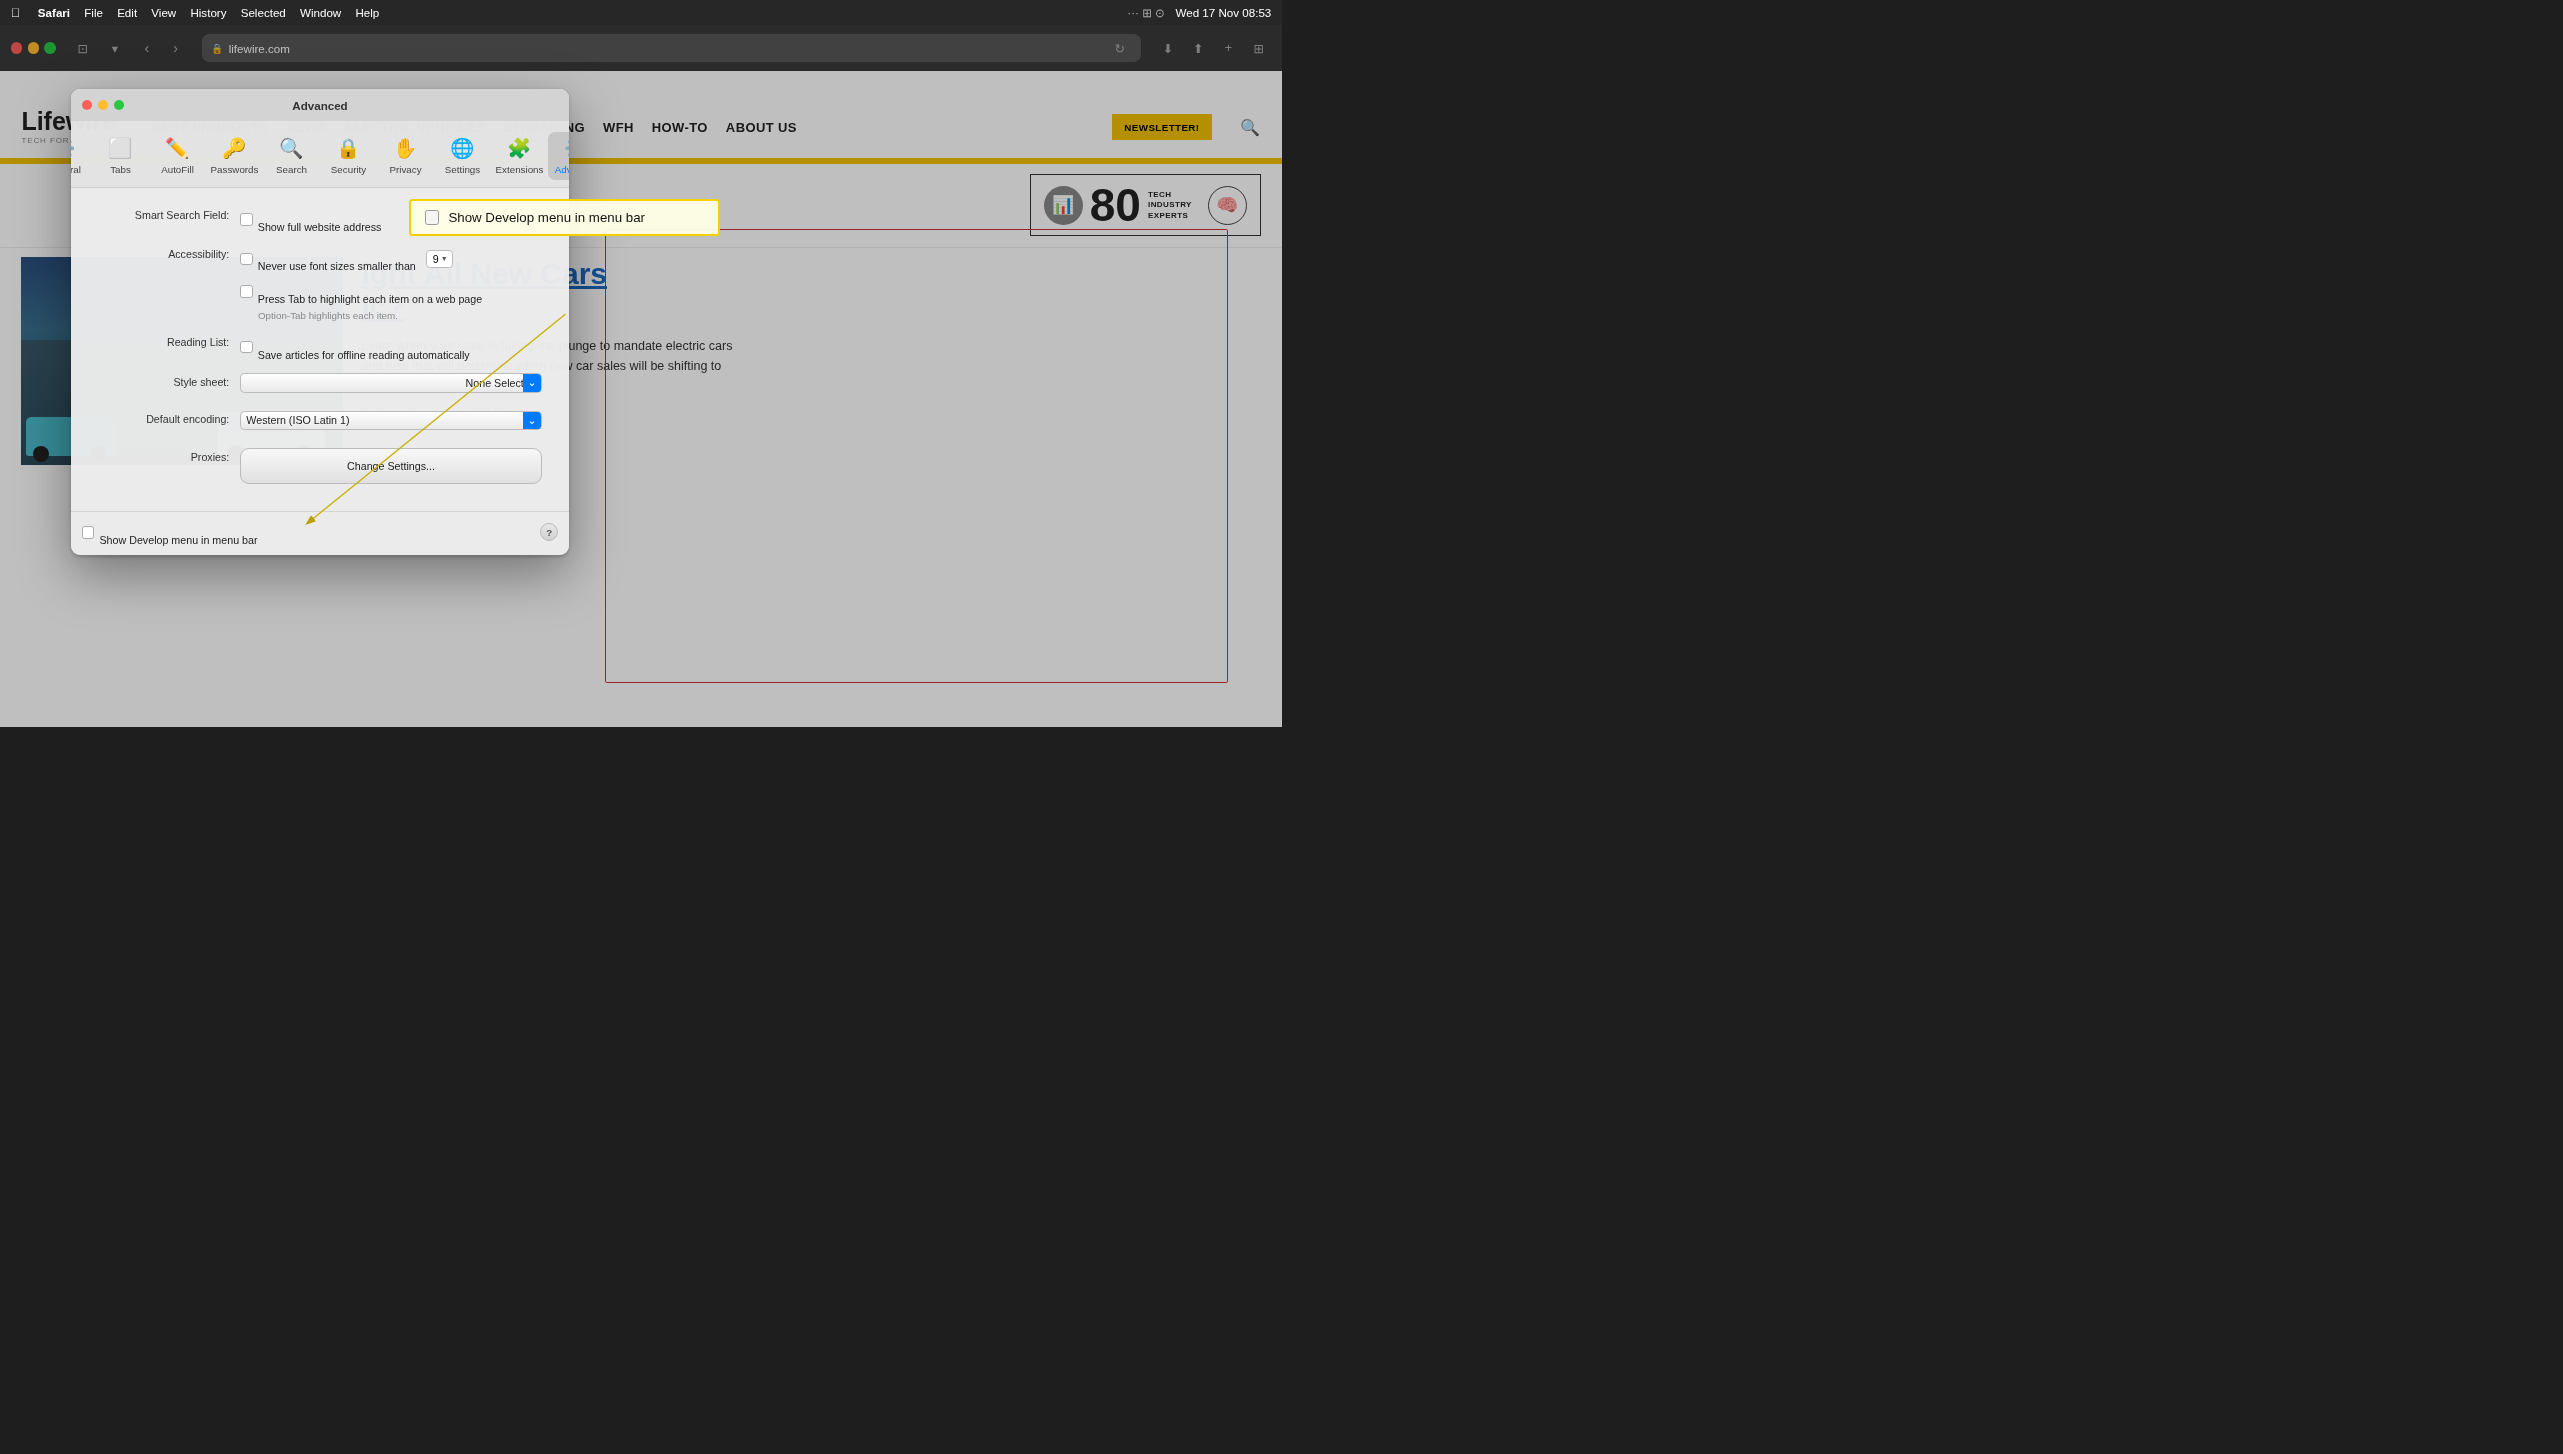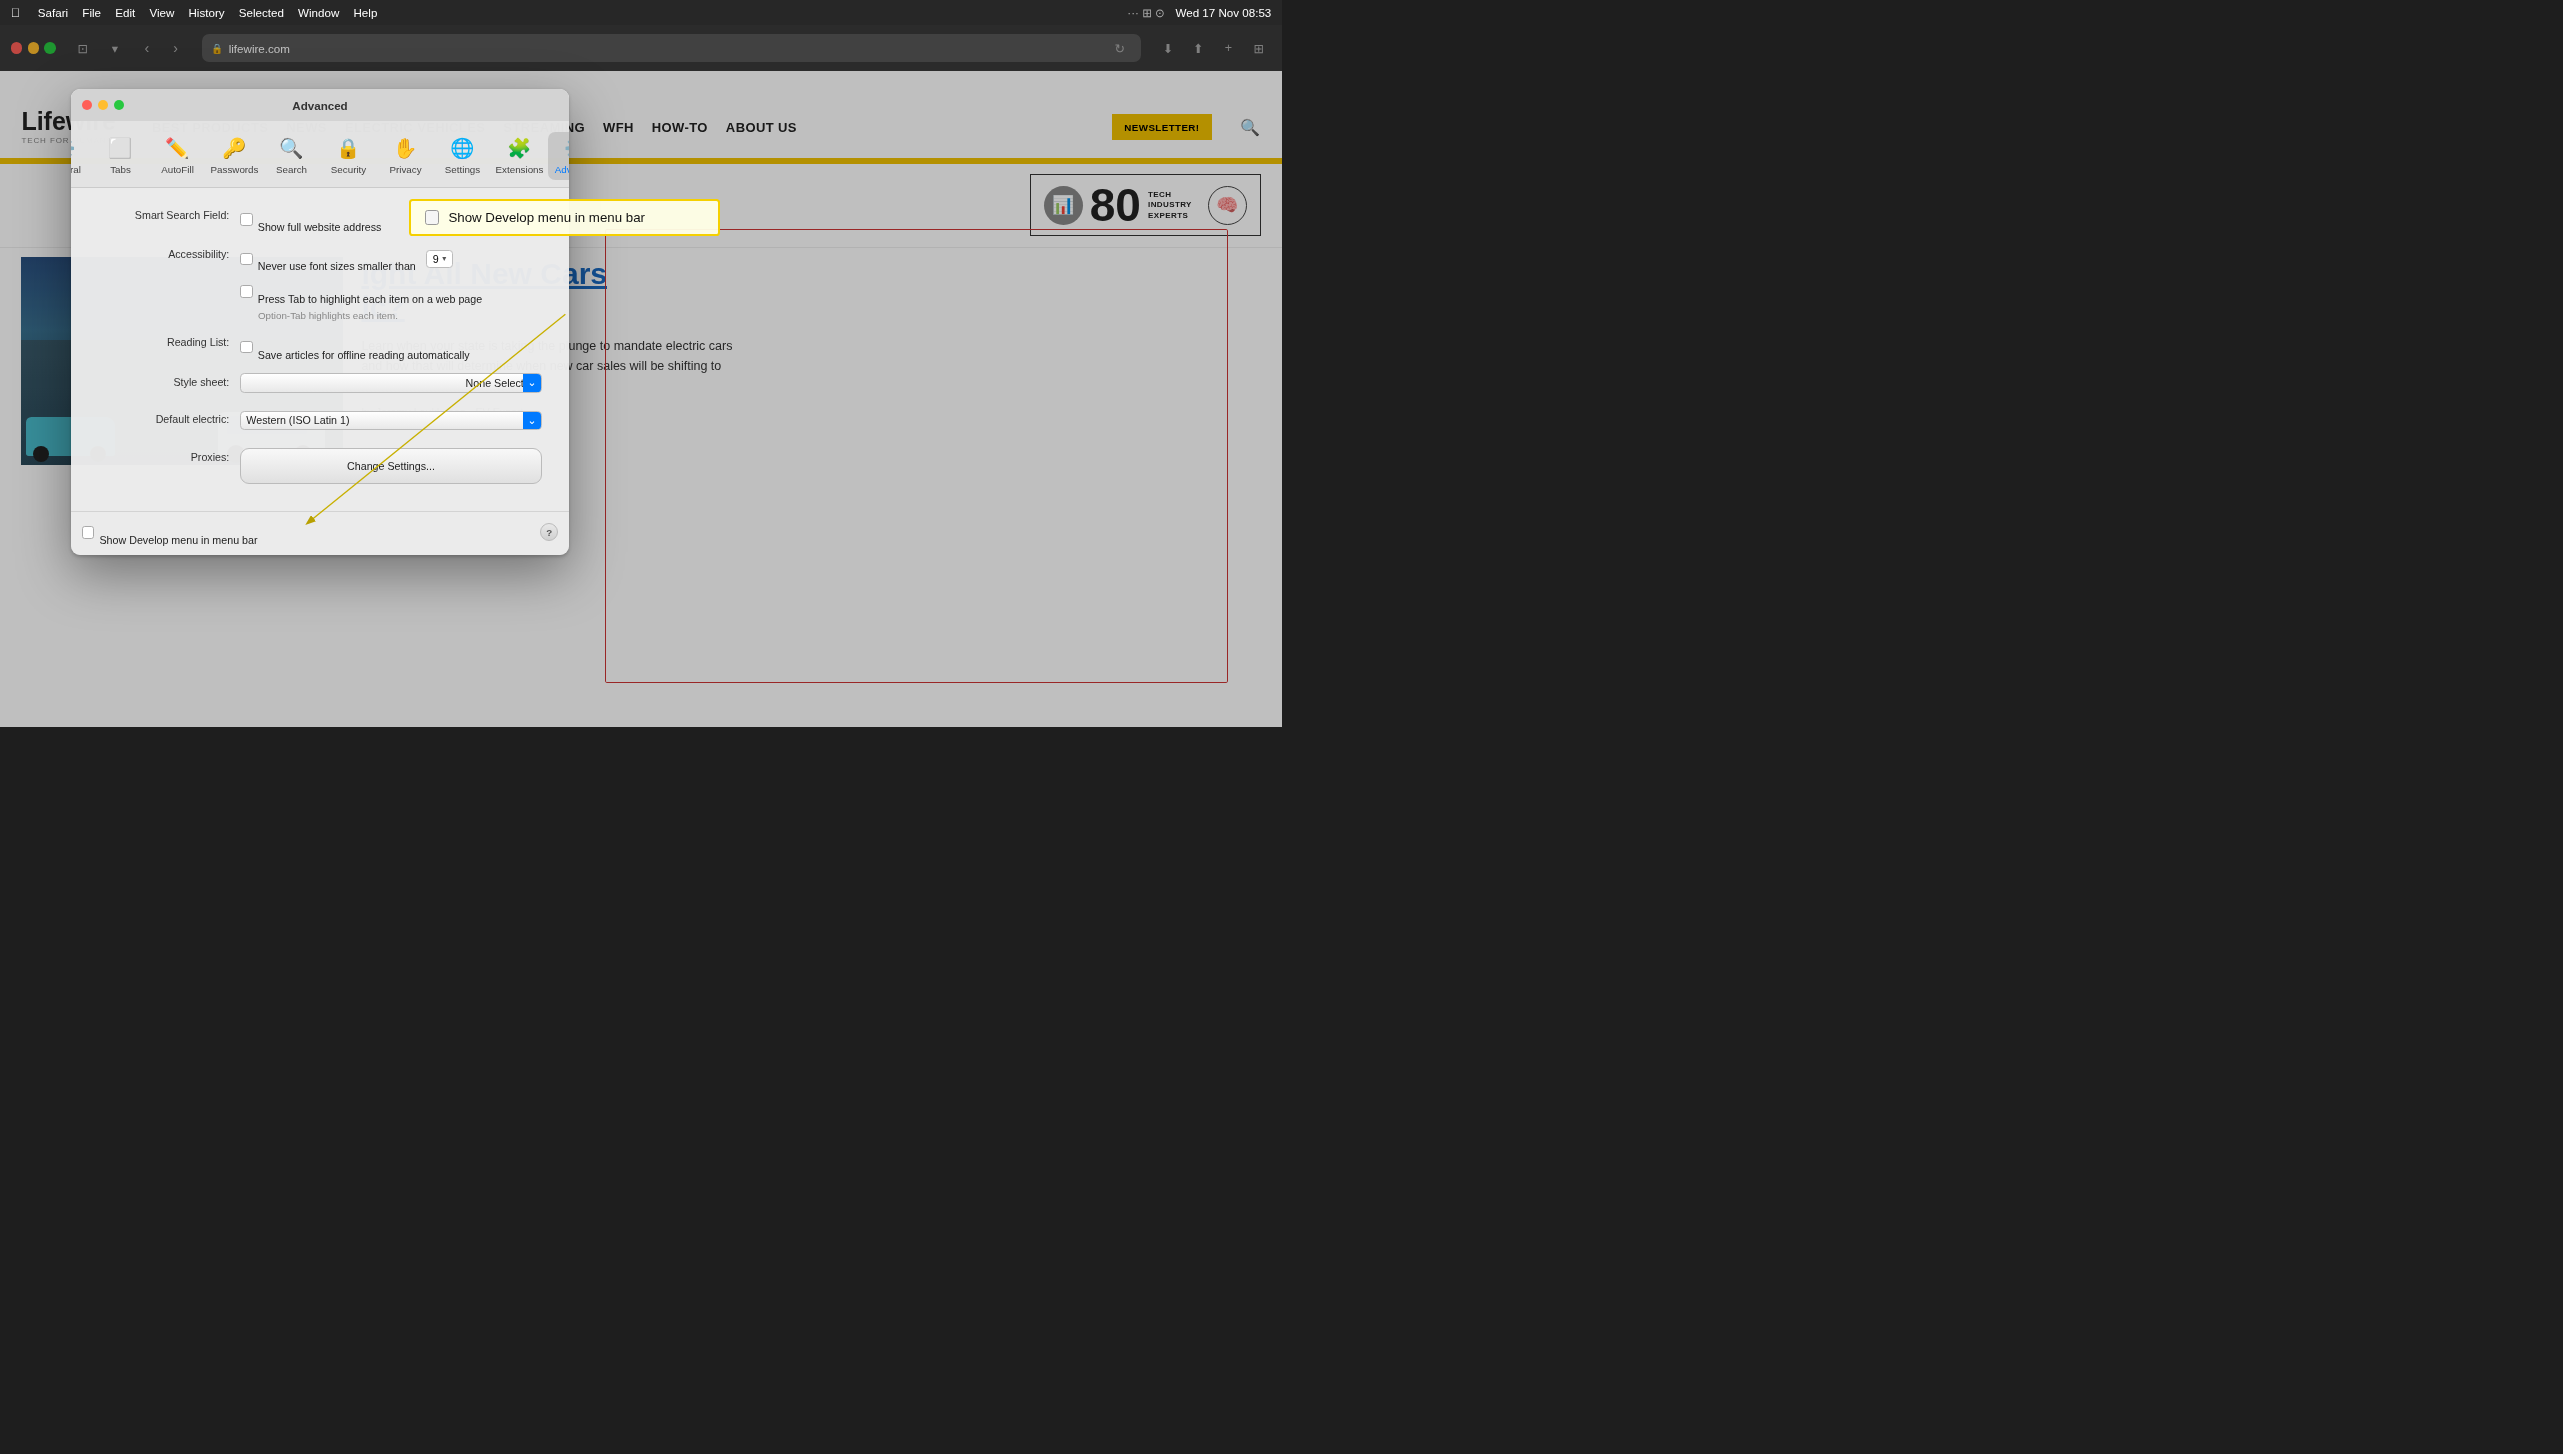--- a/index.html
+++ b/index.html
@@ -27,21 +27,21 @@
       font-size: 12.5px;
       color: #fff;
       margin-right: 3.6px;
     }
     .menubar-item {
       font-size: 11.6px;
       color: #fff;
       font-weight: 400;
       cursor: default;
     }
-    .menubar-item.bold { font-weight: 400; }
+    .menubar-item.bold { font-weight: 700; }
     .menubar-right {
       margin-left: auto;
       display: flex;
       align-items: center;
       gap: 10.7px;
     }
     .menubar-time {
       font-size: 11.6px;
       color: #fff;
       font-weight: 500;
@@ -732,21 +732,21 @@
         <div class="prefs-label">Style sheet:</div>
         <div class="prefs-controls">
           <div class="prefs-select" style="position:relative;text-align:right;">
             <span class="prefs-select-text">None Selected</span>
             <span class="prefs-select-arrow">⌄</span>
           </div>
         </div>
       </div>
 
       <div class="prefs-row">
-        <div class="prefs-label">Default electric:</div>
+        <div class="prefs-label">Default encoding:</div>
         <div class="prefs-controls">
           <div class="prefs-select" style="position:relative;">
             <span class="prefs-select-text">Western (ISO Latin 1)</span>
             <span class="prefs-select-arrow">⌄</span>
           </div>
         </div>
       </div>
 
       <div class="prefs-row">
         <div class="prefs-label">Proxies:</div>

